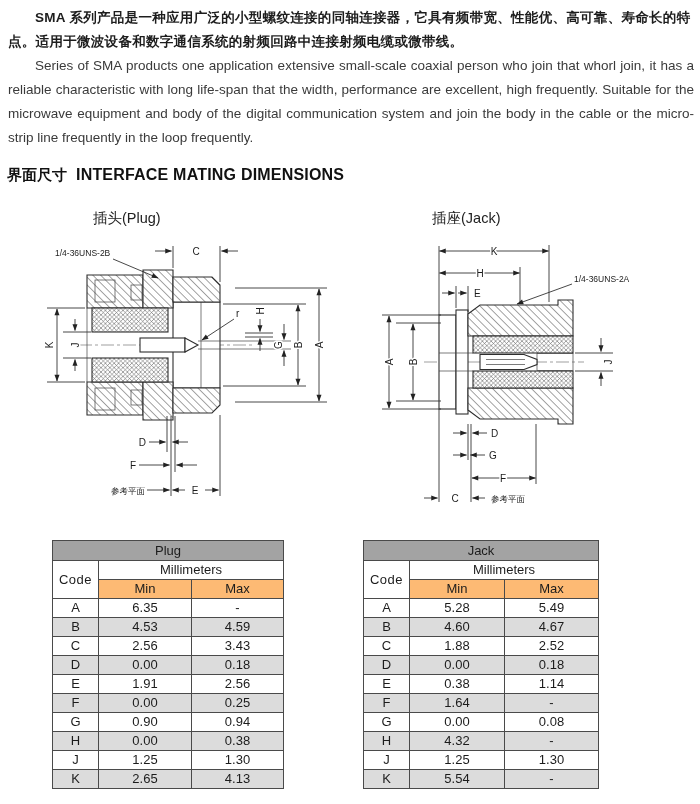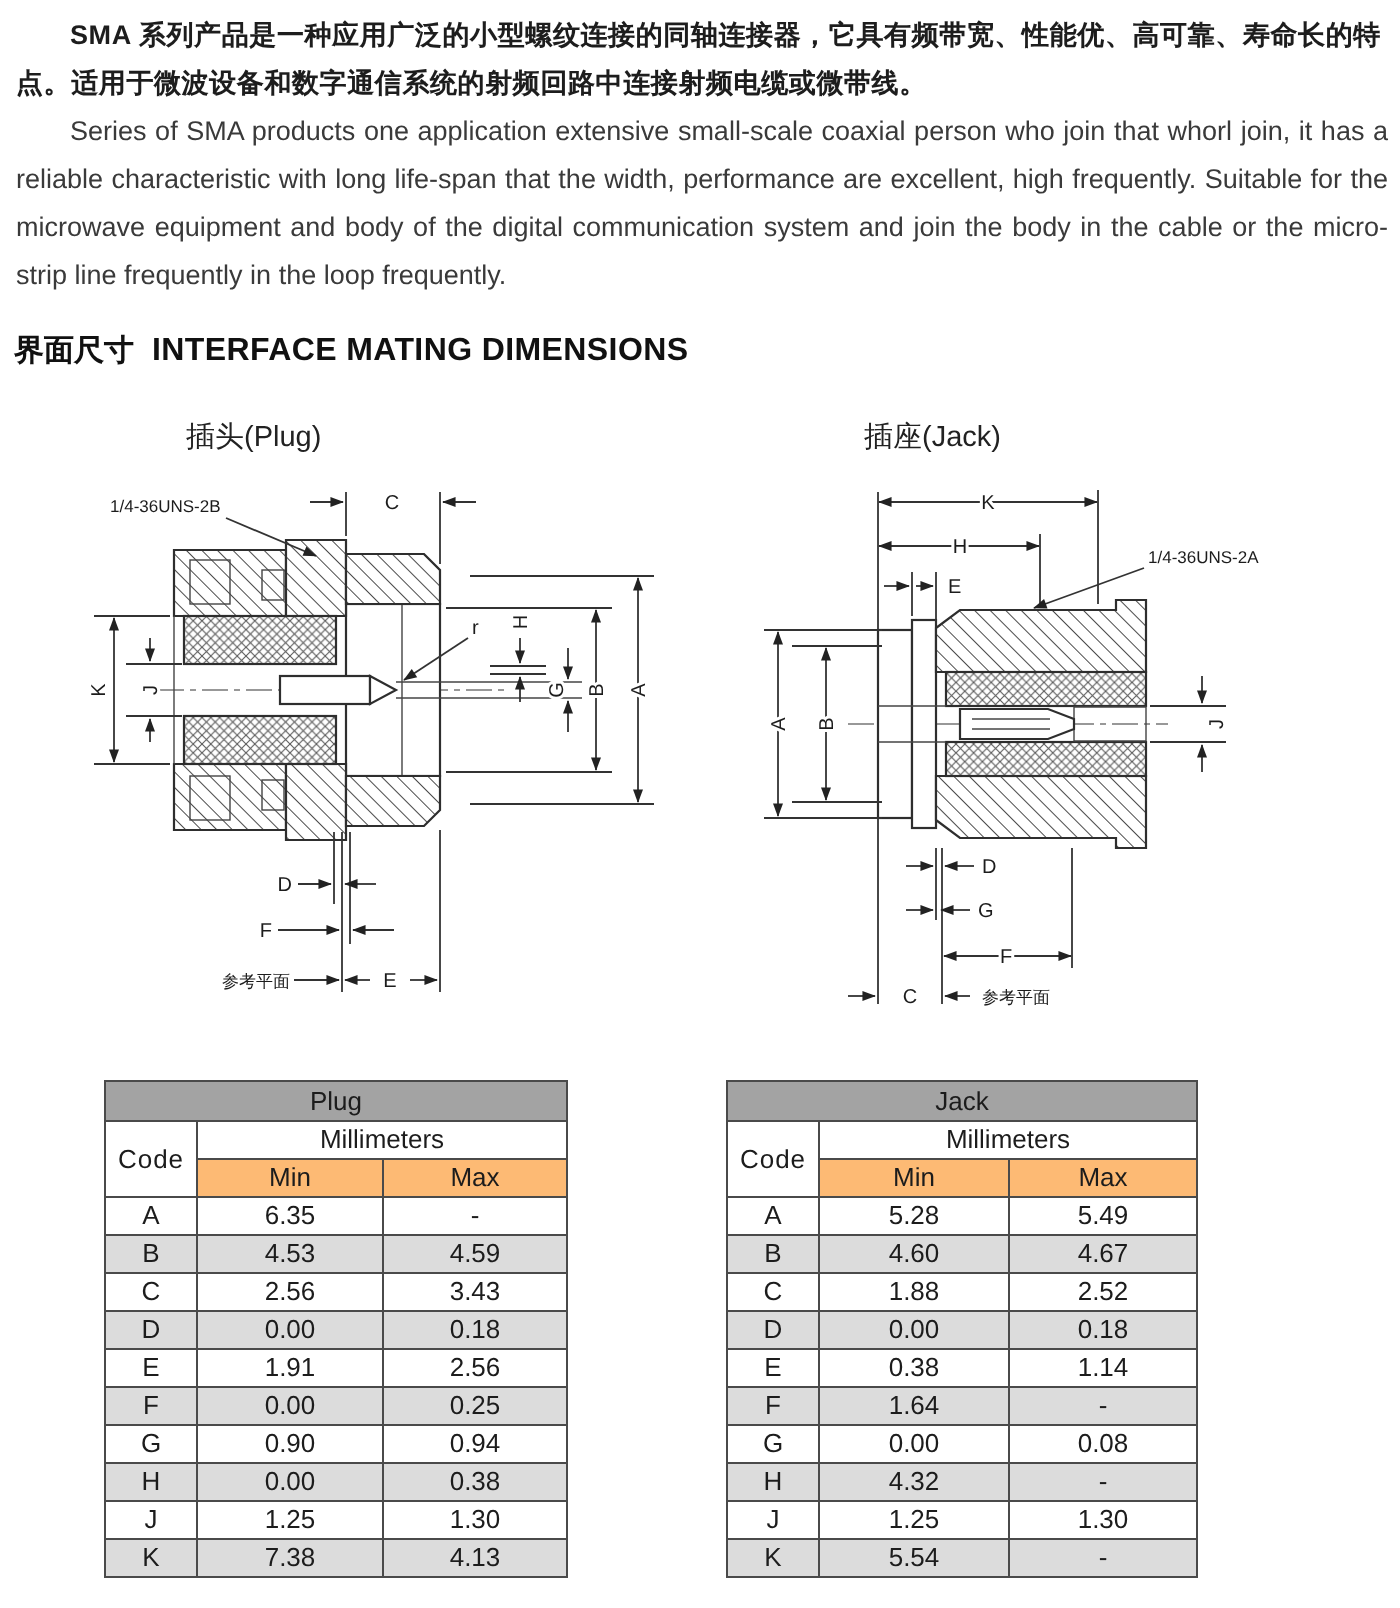--- a/index.html
+++ b/index.html
@@ -355,21 +355,21 @@
           <td>0.00</td>
           <td>0.38</td>
         </tr>
         <tr class="odd">
           <td>J</td>
           <td>1.25</td>
           <td>1.30</td>
         </tr>
         <tr class="even">
           <td>K</td>
-          <td>7.38</td>
+          <td>2.65</td>
           <td>4.13</td>
         </tr>
       </tbody>
   </table>
 
   <table class="dim-table jack">
     <colgroup>
         <col style="width:46px">
         <col style="width:95px">
         <col style="width:94px">

